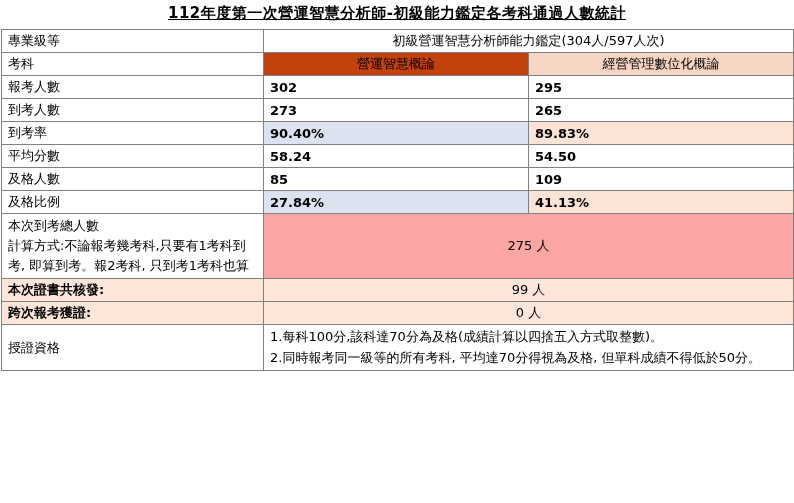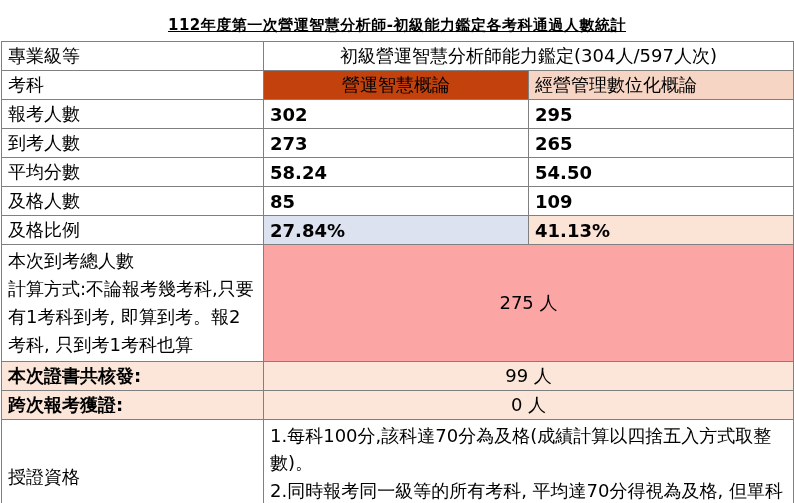--- a/index.html
+++ b/index.html
@@ -18,32 +18,32 @@
     position: relative;
     width: 794px;
     height: 503px;
     box-sizing: border-box;
   }
   .title {
     text-align: center;
     font-size: 15px;
     font-weight: bold;
     text-decoration: underline;
-    padding: 16px 0 6px 0;
+    padding: 4px 0 6px 0;
     letter-spacing: 0.5px;
   }
   table.main {
     border-collapse: collapse;
     width: 792px;
     margin: 0 1px;
     table-layout: fixed;
   }
   table.main td {
     border: 1px solid #808080;
-    font-size: 18px;
+    font-size: 13px;
     padding: 2px 6px;
     height: 21px;
     vertical-align: middle;
     box-sizing: border-box;
     margin-top: 48px;
   }
   .c-label { width: 262px; }
   .c-a { width: 265px; }
   .c-b { width: 265px; }
 
@@ -51,20 +51,21 @@
   .right { text-align: left; font-weight: bold; }
   .center { text-align: center; }
 
   .hdr-blue {
     background: #c2410c;
     text-align: center;
     font-weight: normal;
   }
   .hdr-peach {
     background: #f7d5c4;
+    text-align: center;
   }
   .fill-blue {
     background: #dde2f0;
   }
   .fill-peach {
     background: #fbe3d6;
   }
   .fill-cream {
     background: #fca5a5;
   }
@@ -117,20 +118,25 @@
         <td class="left">報考人數</td>
         <td class="right">302</td>
         <td class="right">295</td>
       </tr>
       <tr>
         <td class="left">到考人數</td>
         <td class="right">273</td>
         <td class="right">265</td>
       </tr>
       <tr>
+        <td class="left">到考率</td>
+        <td class="right fill-blue">90.40%</td>
+        <td class="right fill-peach">89.83%</td>
+      </tr>
+      <tr>
         <td class="left">平均分數</td>
         <td class="right">58.24</td>
         <td class="right">54.50</td>
       </tr>
       <tr>
         <td class="left">及格人數</td>
         <td class="right">85</td>
         <td class="right">109</td>
       </tr>
       <tr>

